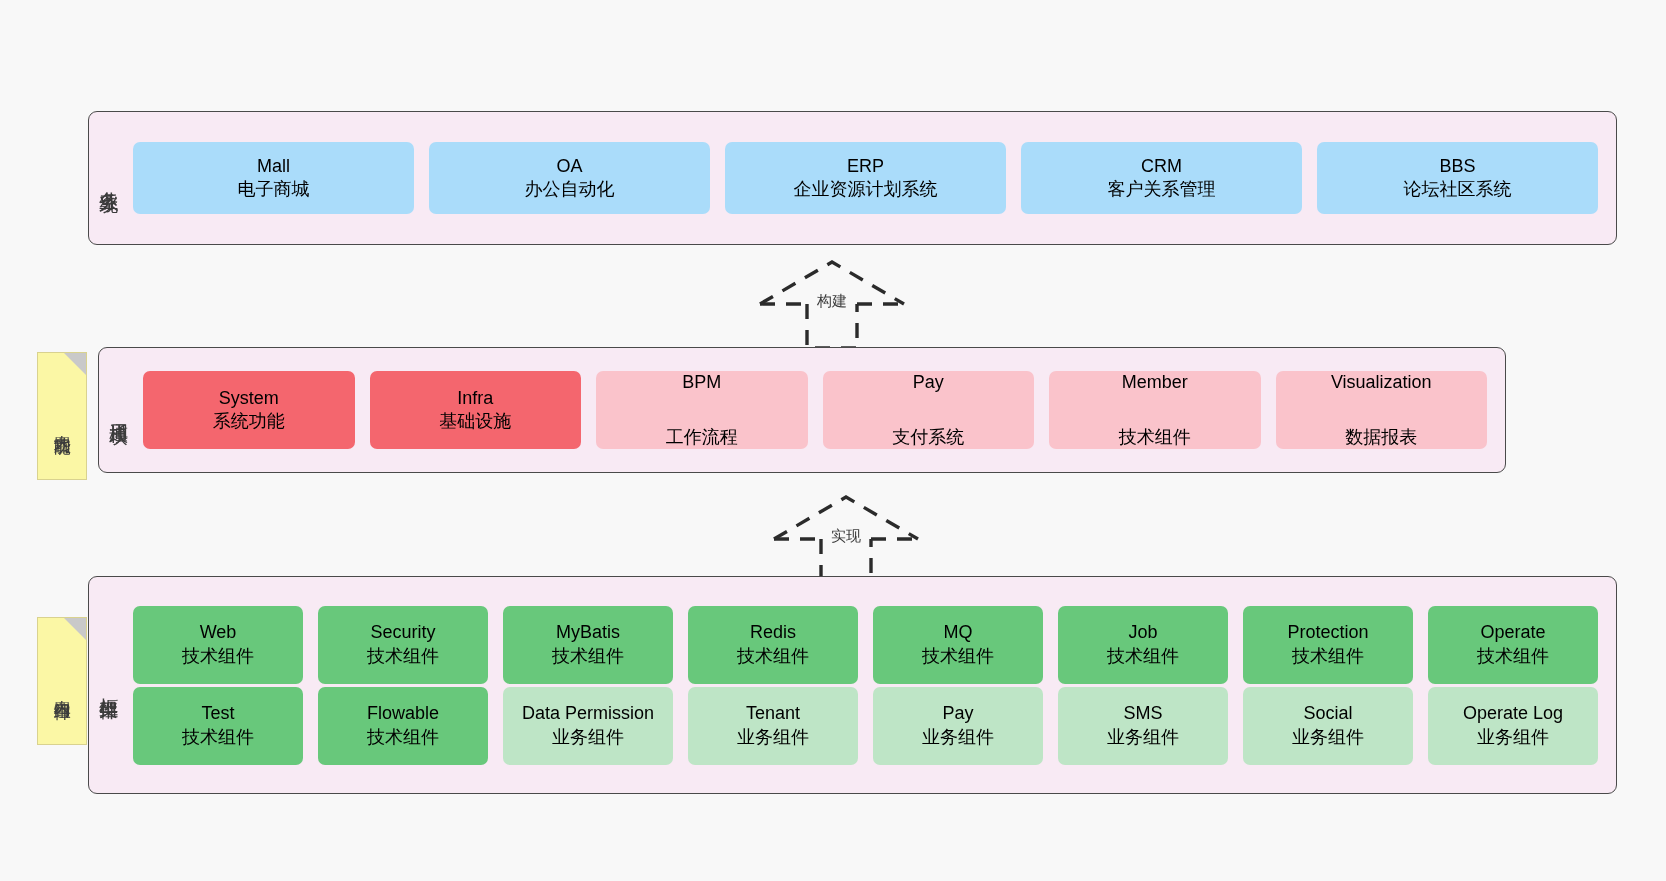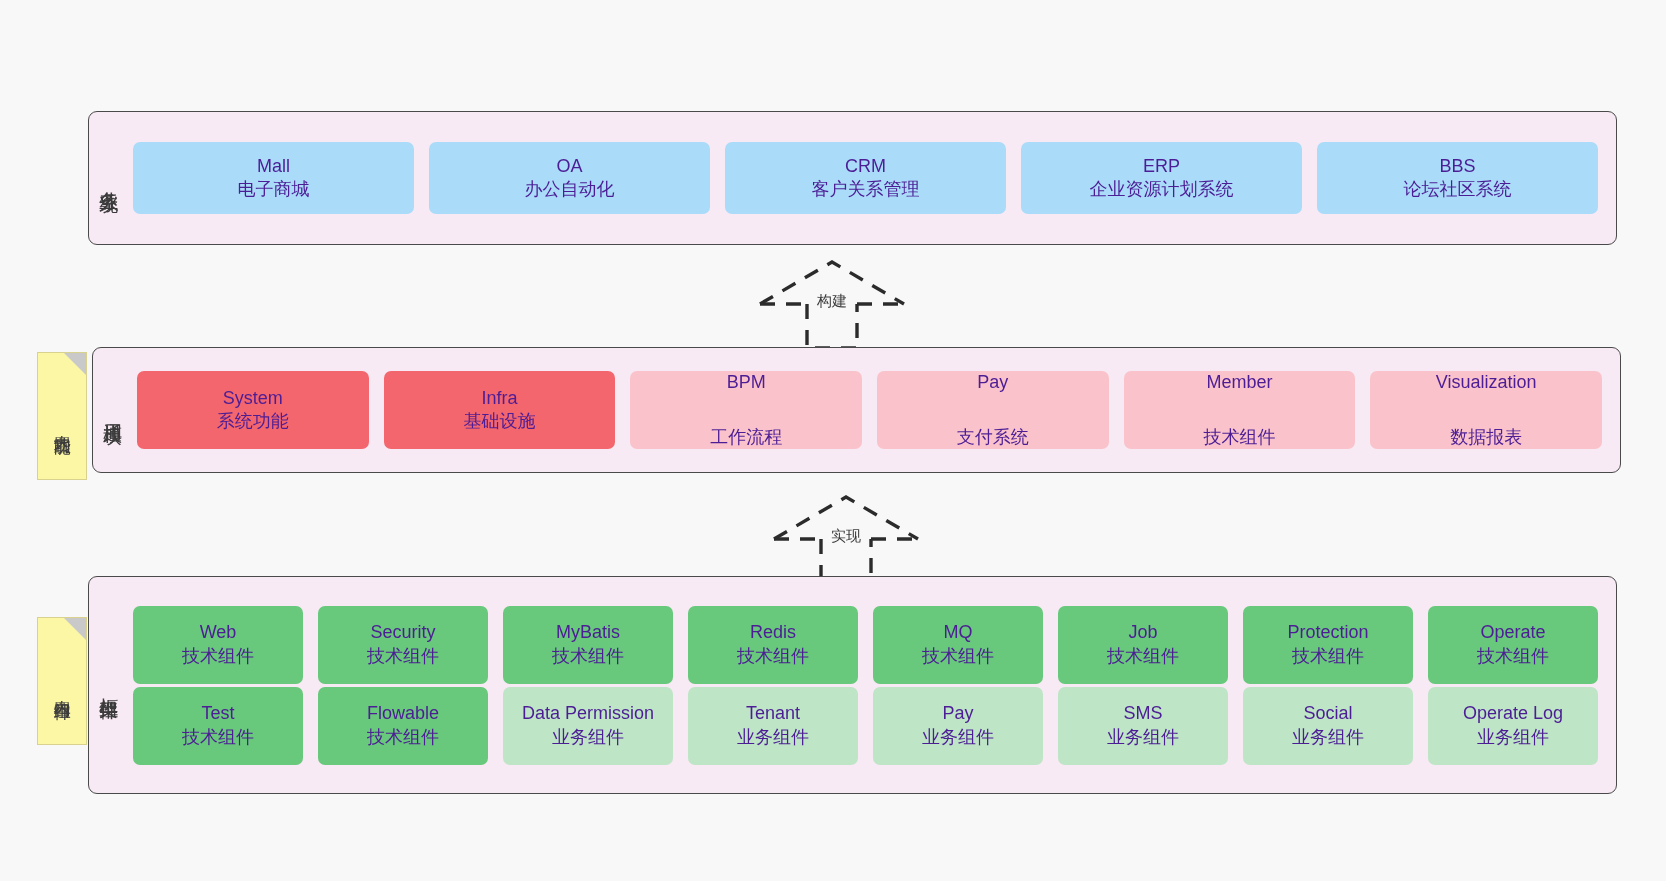--- a/index.html
+++ b/index.html
@@ -53,40 +53,40 @@
   .card{
     flex:1 1 0;
     border-radius:7px;
     display:flex;
     flex-direction:column;
     align-items:center;
     justify-content:center;
     text-align:center;
     font-size:18px;
     line-height:1.28;
-    color:#4c1d95;
+    color:#000000;
     padding:6px 4px;
     box-sizing:border-box;
     user-select:none;
   }
   .card .en{display:block;}
   .card .cn{display:block;}
 
   .c-blue{background:#aadcfa;}
   .c-red{background:#f4666e;}
   .c-pink{background:#fac3cb;gap:32px;}
   .c-green{background:#68c87b;}
   .c-lgreen{background:#bee5c6;}
 
   
   #layer-business{left:88px;top:111px;width:1529px;height:134px;}
   #layer-business .layer-body{padding:17px 18px 17px 4px;}
   #layer-business .card{height:72px;}
 
-  #layer-common{left:92px;top:347px;width:1529px;height:126px;}
+  #layer-common{left:98px;top:347px;width:1408px;height:126px;}
   #layer-common .layer-body{padding:15px 18px 15px 4px;}
   #layer-common .card{height:78px;}
 
   #layer-framework{left:88px;top:576px;width:1529px;height:218px;}
   #layer-framework .layer-body{padding:18px 18px 18px 4px;gap:3px;}
   #layer-framework .card{height:78px;}
   #layer-framework .layer-title{font-size:19px;}
 
   
   .note{
@@ -142,26 +142,26 @@
     <div class="row">
       <div class="card c-blue">
         <span class="en">Mall</span>
         <span class="cn">电子商城</span>
       </div>
       <div class="card c-blue">
         <span class="en">OA</span>
         <span class="cn">办公自动化</span>
       </div>
       <div class="card c-blue">
+        <span class="en">ERP</span>
+        <span class="cn">企业资源计划系统</span>
+      </div>
+      <div class="card c-blue">
         <span class="en">CRM</span>
         <span class="cn">客户关系管理</span>
-      </div>
-      <div class="card c-blue">
-        <span class="en">ERP</span>
-        <span class="cn">企业资源计划系统</span>
       </div>
       <div class="card c-blue">
         <span class="en">BBS</span>
         <span class="cn">论坛社区系统</span>
       </div>
     </div>
   </div>
 </div>
 
 <div class="arrow" id="arrow-build">

